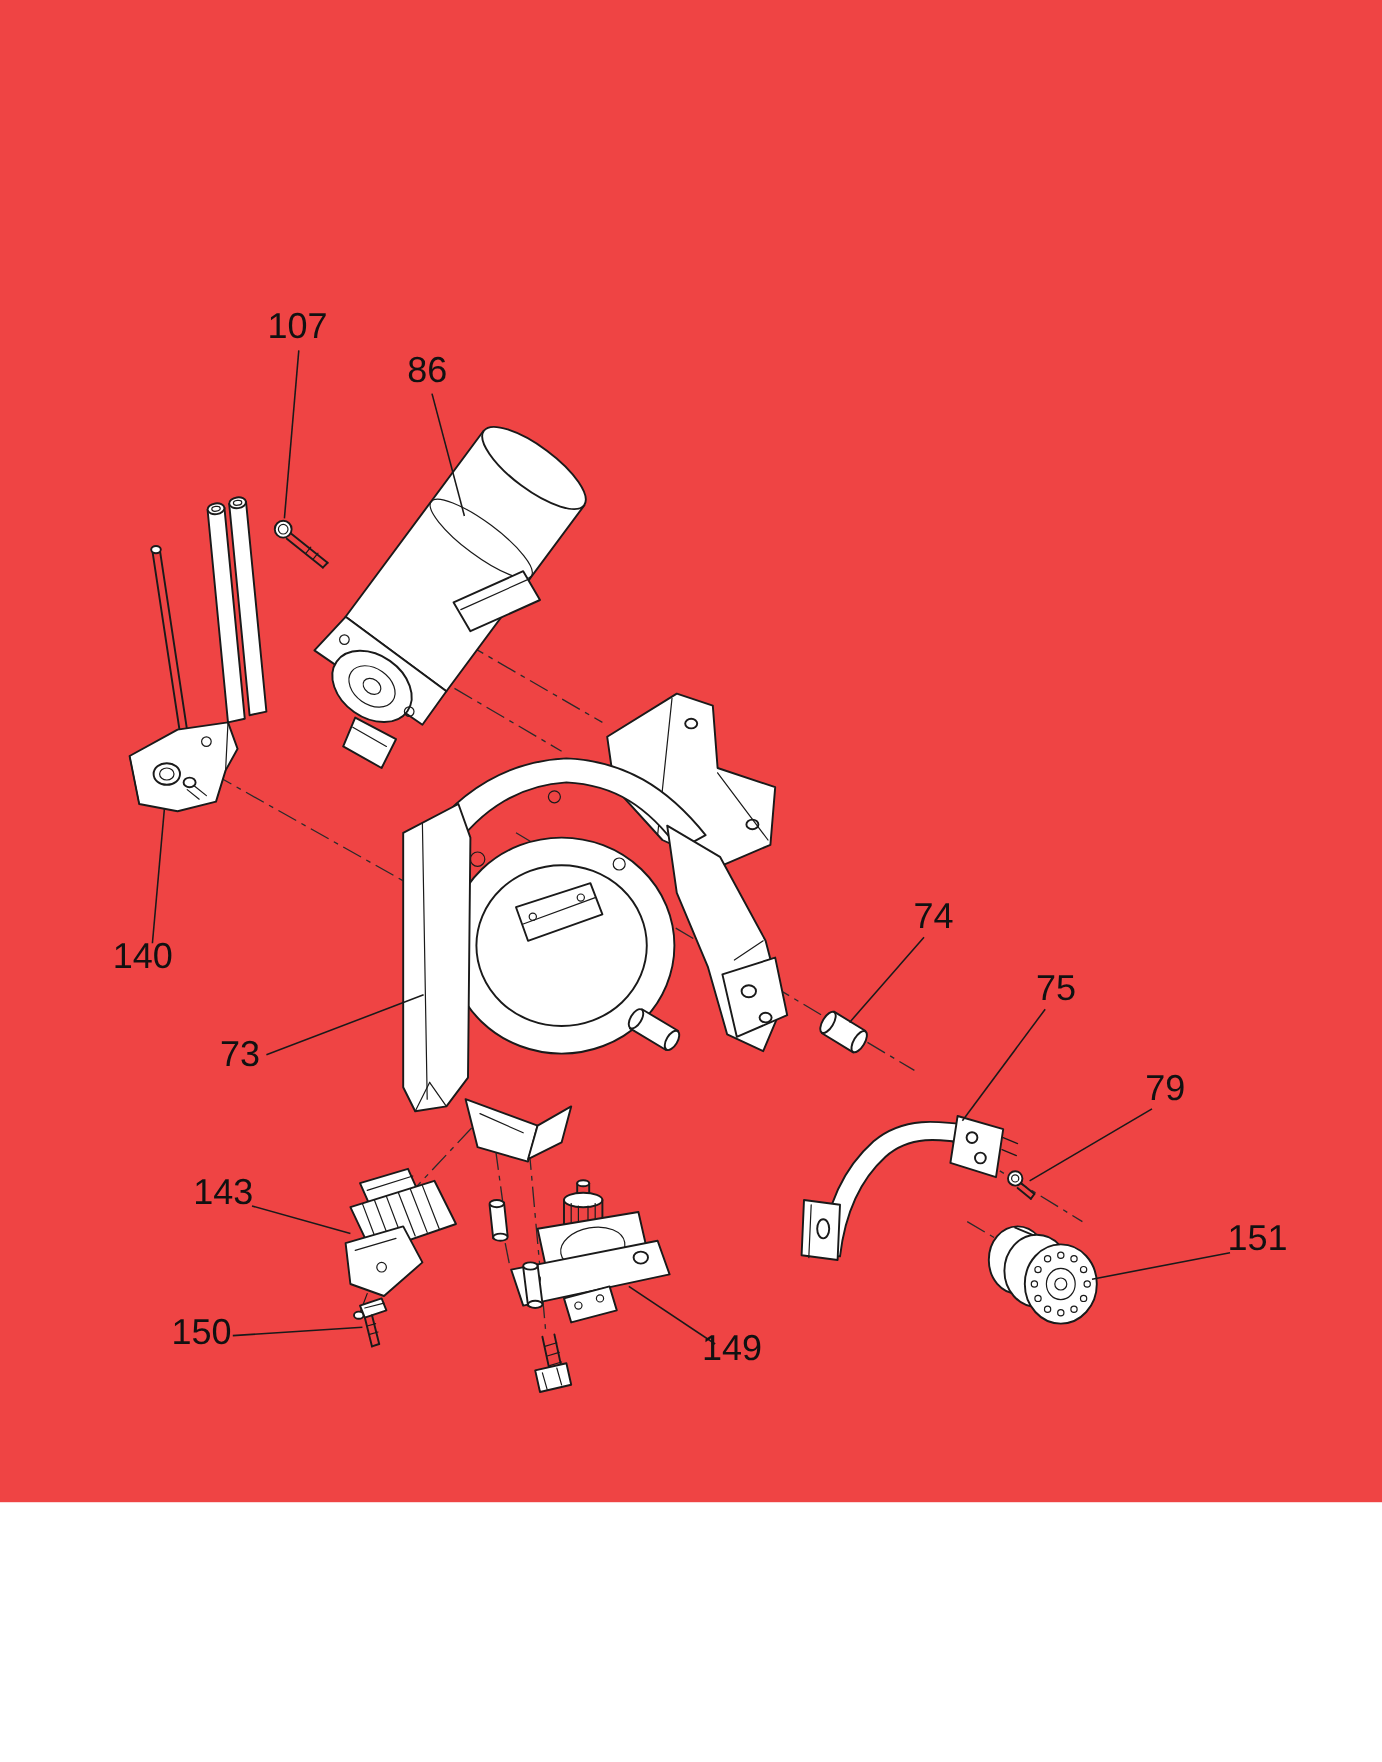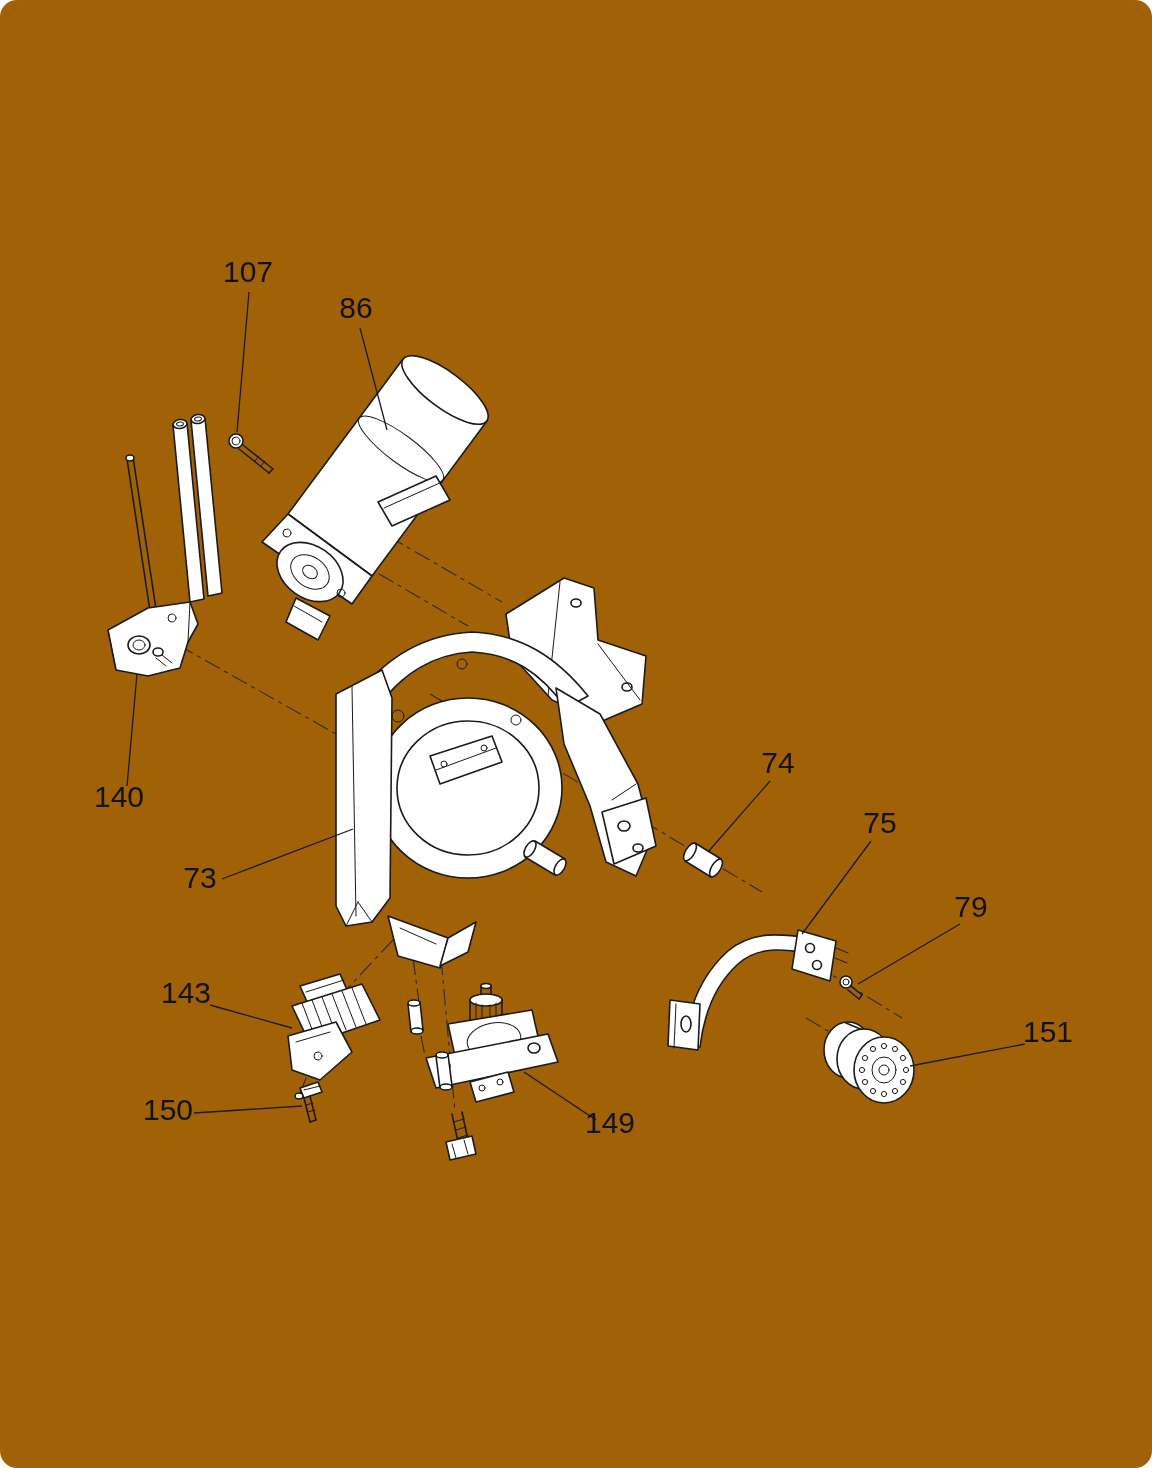--- a/index.html
+++ b/index.html
@@ -1,17 +1,17 @@
 <!DOCTYPE html>
 <html><head>
 <meta charset="utf-8">
 <style>
   html,body{margin:0;padding:0;background:#ffffff;}
-  .canvas{position:relative;width:1152px;height:1468px;background:#a16207;overflow:hidden;
-          font-family:"Liberation Sans",sans-serif;border-radius:17px;}
+  .canvas{position:relative;width:1152px;height:1252px;background:#ef4444;overflow:hidden;
+          font-family:"Liberation Sans",sans-serif;}
   svg{position:absolute;left:0;top:0;}
   
   .s  {stroke:#1a1a1a;fill:none;stroke-width:1.6;stroke-linejoin:round;stroke-linecap:round;}
   .sf {stroke:#1a1a1a;fill:#ffffff;stroke-width:1.6;stroke-linejoin:round;}
   .thin{stroke:#1a1a1a;fill:none;stroke-width:1;stroke-linecap:round;}
   
   .cl {stroke:#2a2a2a;fill:none;stroke-width:1.1;stroke-dasharray:17 5 4 5;}
   
   .leader{stroke:#1a1a1a;fill:none;stroke-width:1.3;}
   .part-label{font-family:"Liberation Sans",sans-serif;fill:#111111;text-anchor:middle;}

